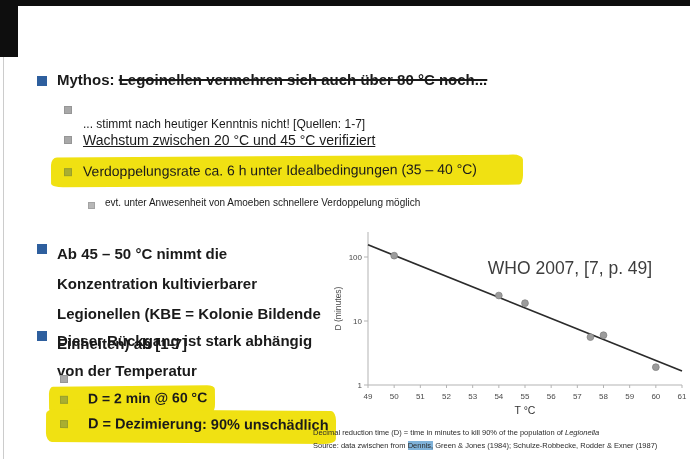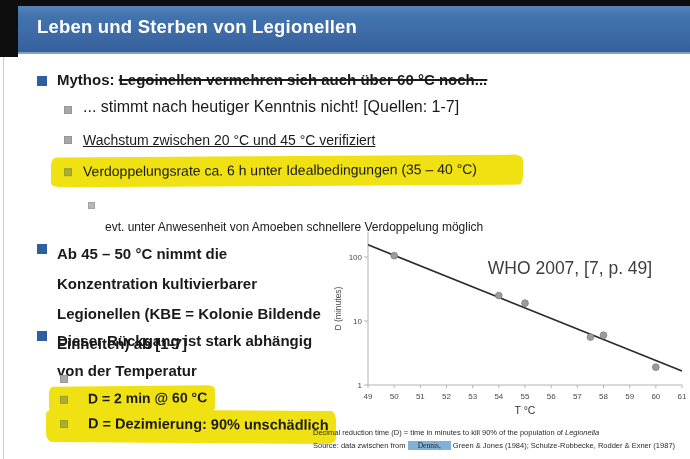--- a/index.html
+++ b/index.html
@@ -46,53 +46,50 @@
   .hl3 .hl-txt { position:absolute; left:42px; top:6px; font-size:14.5px; font-weight:bold; white-space:nowrap; }
   .hl3 .hlsq { left:14px; top:11px; }
 
   .chart-wrap { position:absolute; left:332px; top:226px; width:356px; height:200px; }
   .chart-wrap svg { display:block; font-family:"Liberation Sans", sans-serif; }
 
   .caption { position:absolute; font-size:7.5px; color:#2a2a2a; white-space:nowrap; }
   .cap1 { left:313px; top:428px; }
   .cap2 { left:313px; top:441px; }
   .cap-italic { font-style:italic; }
-  .cap-sel { background:var(--selection_blue,#7fb2d9); padding:0 10px;font-family:Liberation Serif, serif; }
+  .cap-sel { background:var(--selection_blue,#7fb2d9); padding:0 0; }
 </style>
 </head>
 <body>
 
 <div class="stage">
 
   <div class="top-strip"></div>
   <div class="corner-block"></div>
   <div class="left-line"></div>
 
-  <div class="header">
-    <div class="header-title">Leben und Sterben von Legionellen</div>
-  </div>
 
   <span class="sq l1sq" style="left:37px; top:76px;"></span>
   <div class="row b" style="left:57px; top:71px; font-size:15px;">
-    <span>Mythos: </span><span class="struck">Legoinellen vermehren sich auch über 60 °C noch...</span>
+    <span>Mythos: </span><span class="struck">Legoinellen vermehren sich auch über 80 °C noch...</span>
   </div>
 
   <span class="sq l2sq" style="left:64px; top:106px;"></span>
-  <div class="row" style="left:83px; top:98px; font-size:16px;">... stimmt nach heutiger Kenntnis nicht! [Quellen: 1-7]</div>
+  <div class="row" style="left:83px; top:117px; font-size:12px;">... stimmt nach heutiger Kenntnis nicht! [Quellen: 1-7]</div>
 
   <span class="sq l2sq" style="left:64px; top:136px;"></span>
   <div class="row" style="left:83px; top:132px; font-size:14px;text-decoration:underline;">Wachstum zwischen 20 °C und 45 °C verifiziert</div>
 
   <div class="hl hl1">
     <span class="hlsq"></span>
     <span class="hl-txt">Verdoppelungsrate ca. 6 h unter Idealbedingungen (35 – 40 °C)</span>
   </div>
 
   <span class="sq l3sq" style="left:88px; top:202px;"></span>
-  <div class="row" style="left:105px; top:197px; font-size:12px;margin-top:23px;">evt. unter Anwesenheit von Amoeben schnellere Verdoppelung möglich</div>
+  <div class="row" style="left:105px; top:197px; font-size:10px;">evt. unter Anwesenheit von Amoeben schnellere Verdoppelung möglich</div>
 
   <span class="sq l1sq" style="left:37px; top:244px;"></span>
   <div class="row b multiline" style="left:57px; top:239px; font-size:15px;">Ab 45 – 50 °C nimmt die
 Konzentration kultivierbarer
 Legionellen (KBE = Kolonie Bildende
 Einheiten) ab [1-7]</div>
 
   <span class="sq l1sq" style="left:37px; top:331px;"></span>
   <div class="row b multiline" style="left:57px; top:326px; font-size:15px;">Dieser Rückgang ist stark abhängig
 von der Temperatur</div>

